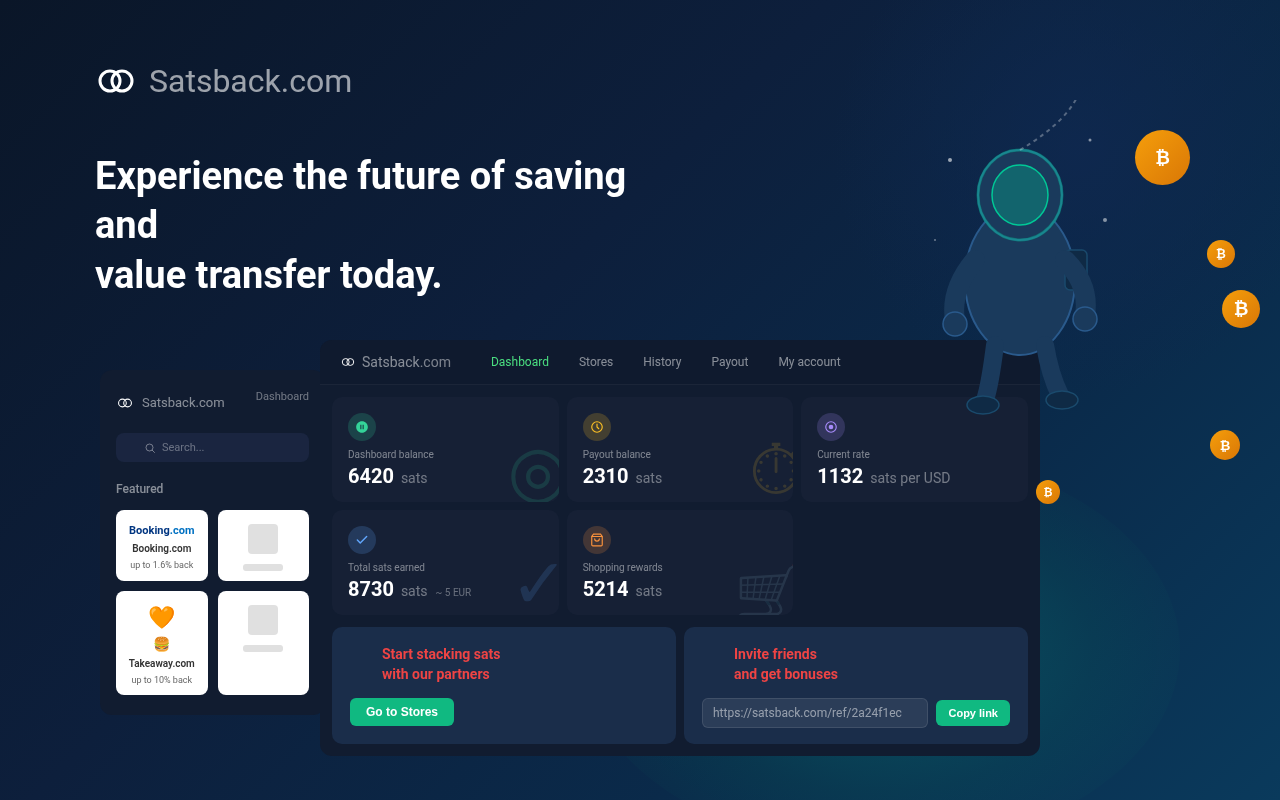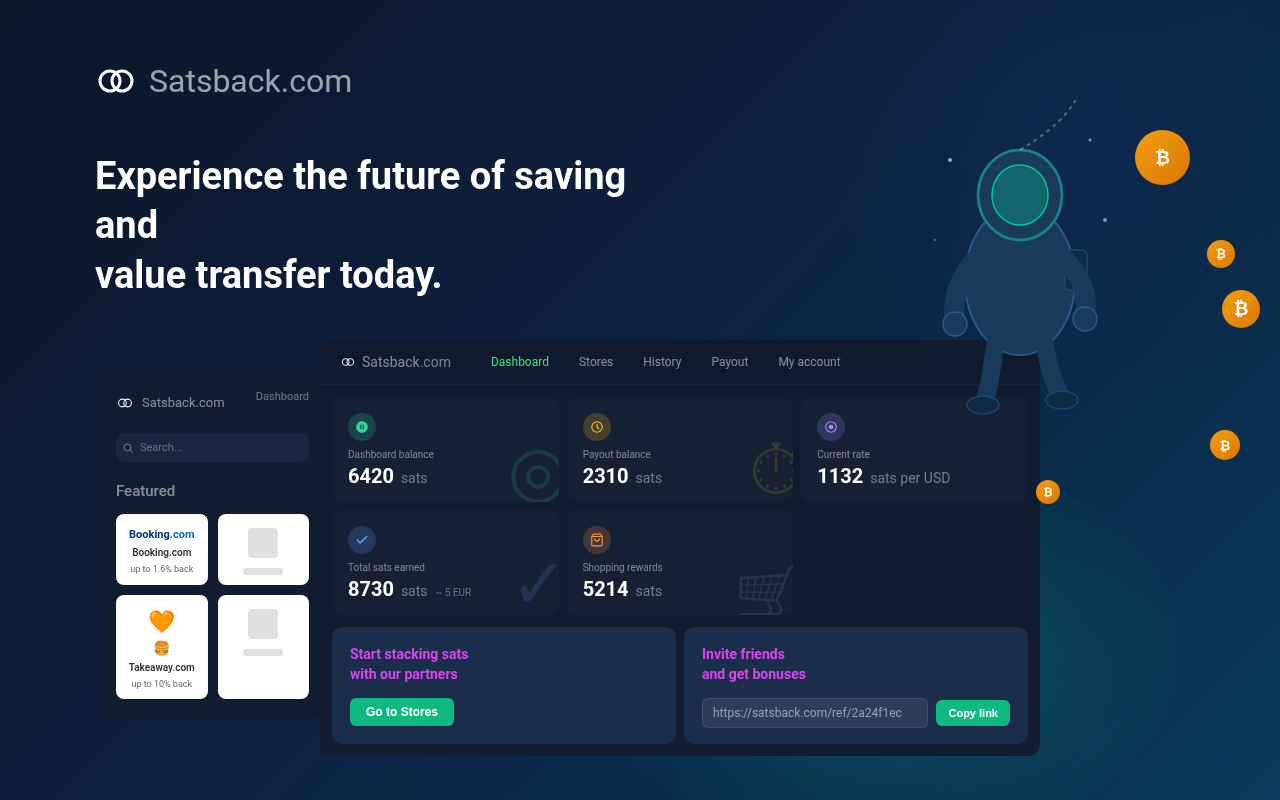--- a/index.html
+++ b/index.html
@@ -133,32 +133,32 @@
       font-size: 11px;
       color: rgba(255,255,255,0.4);
       text-align: right;
       margin-bottom: 16px;
     }
 
     .sidebar-search {
       background: #1a2540;
       border: none;
       border-radius: 8px;
-      padding: 8px 6px;
+      padding: 8px 28px;
       color: rgba(255,255,255,0.4);
       font-size: 12px;
       width: 100%;
       display: flex;
       align-items: center;
       gap: 6px;
       margin-bottom: 20px;
     }
 
     .sidebar-featured {
-      font-size: 15px;
+      font-size: 12px;
       color: rgba(255,255,255,0.5);
       margin-bottom: 14px;
       font-weight: 500;
     }
 
     .featured-grid {
       display: grid;
       grid-template-columns: 1fr 1fr;
       gap: 10px;
     }
@@ -338,23 +338,24 @@
       background: #1a2d4a;
     }
 
     .cta-card-right {
       background: #1a2d4a;
     }
 
     .cta-title {
       font-size: 14px;
       font-weight: 700;
-      color: #d946ef;
+      color: #ef4444;
       line-height: 1.4;
       margin-bottom: 14px;
+      margin-left: 32px;
     }
 
     .cta-btn {
       background: #10b981;
       color: white;
       border: none;
       border-radius: 6px;
       padding: 7px 16px;
       font-size: 12px;
       font-weight: 600;

